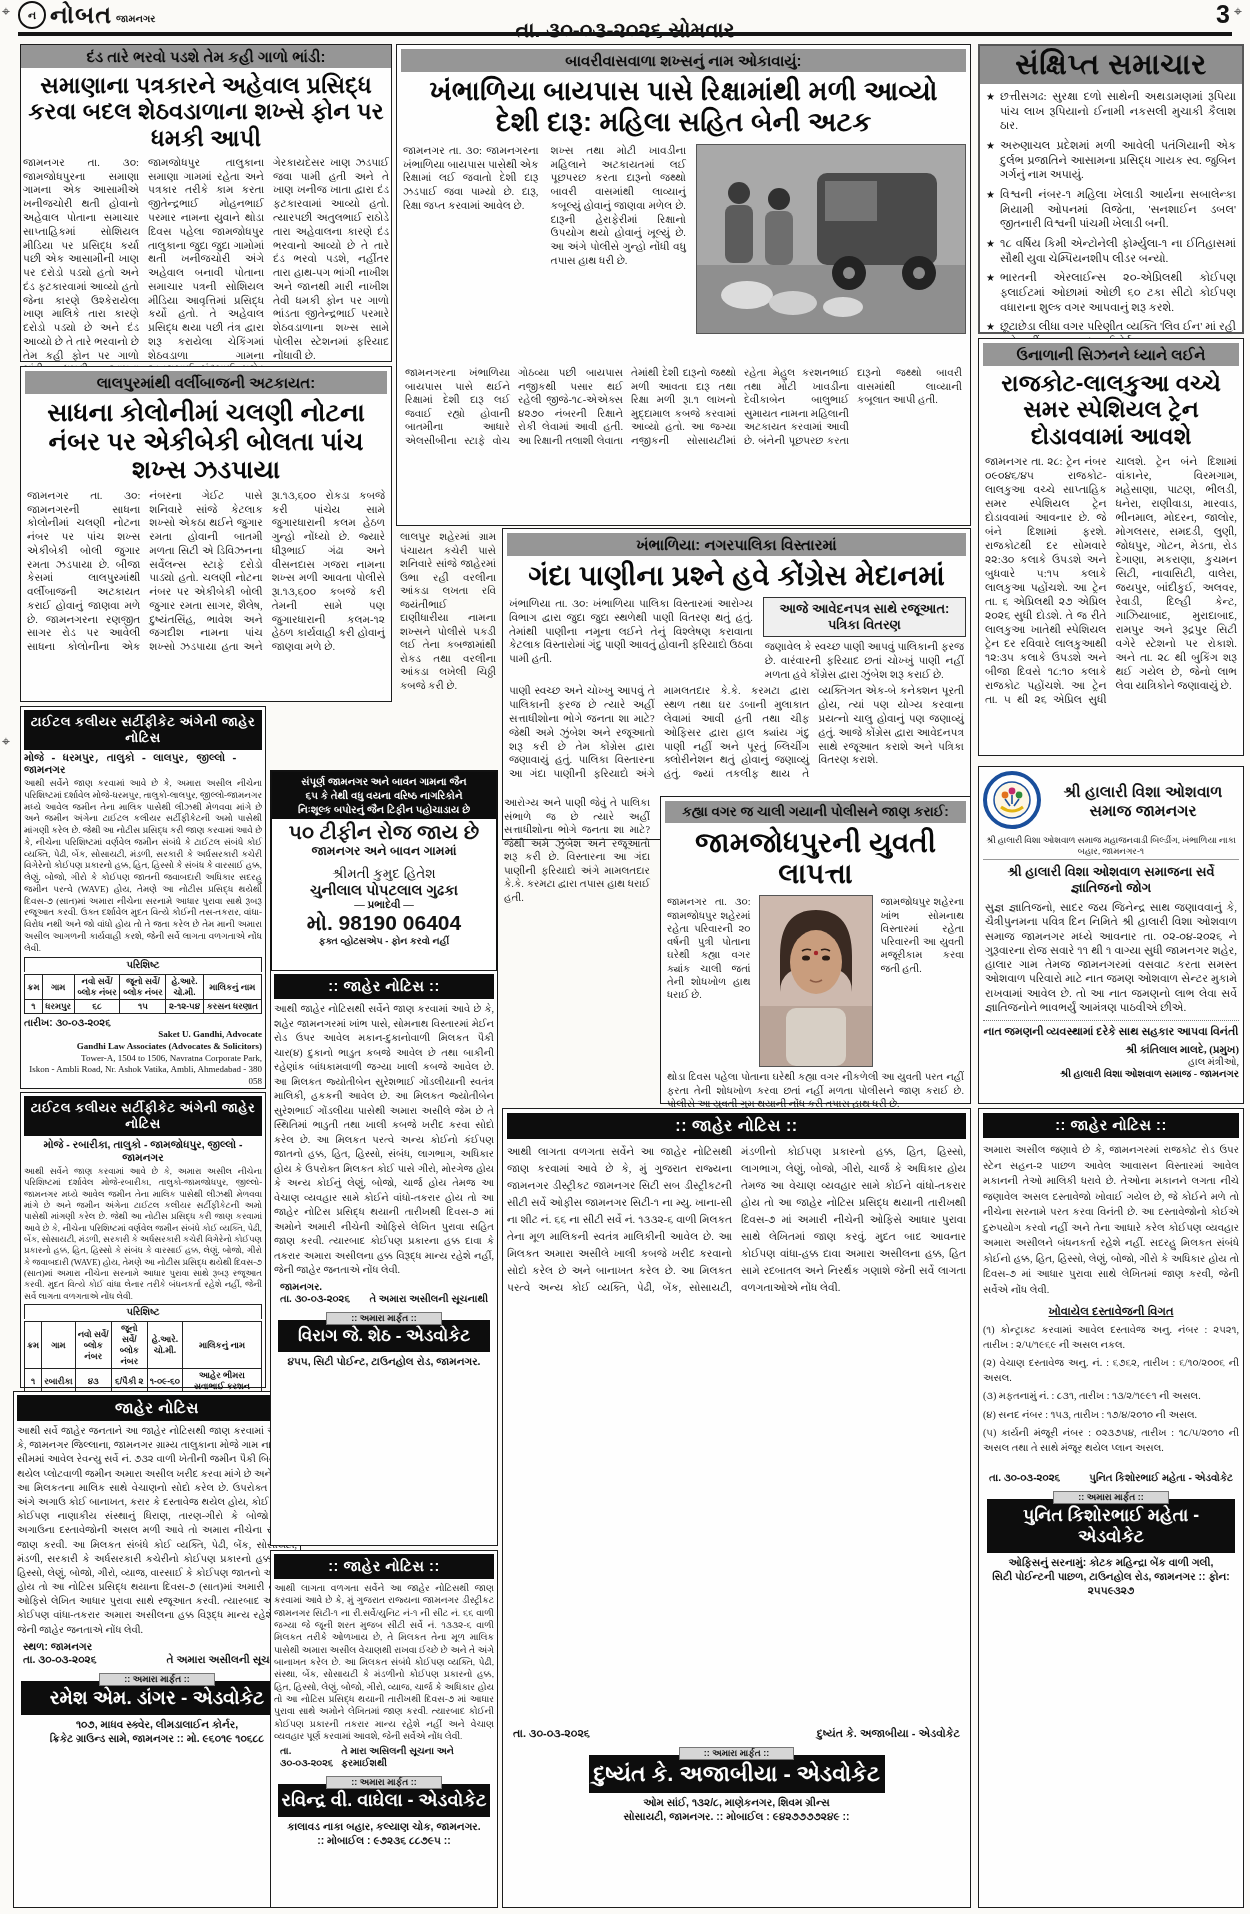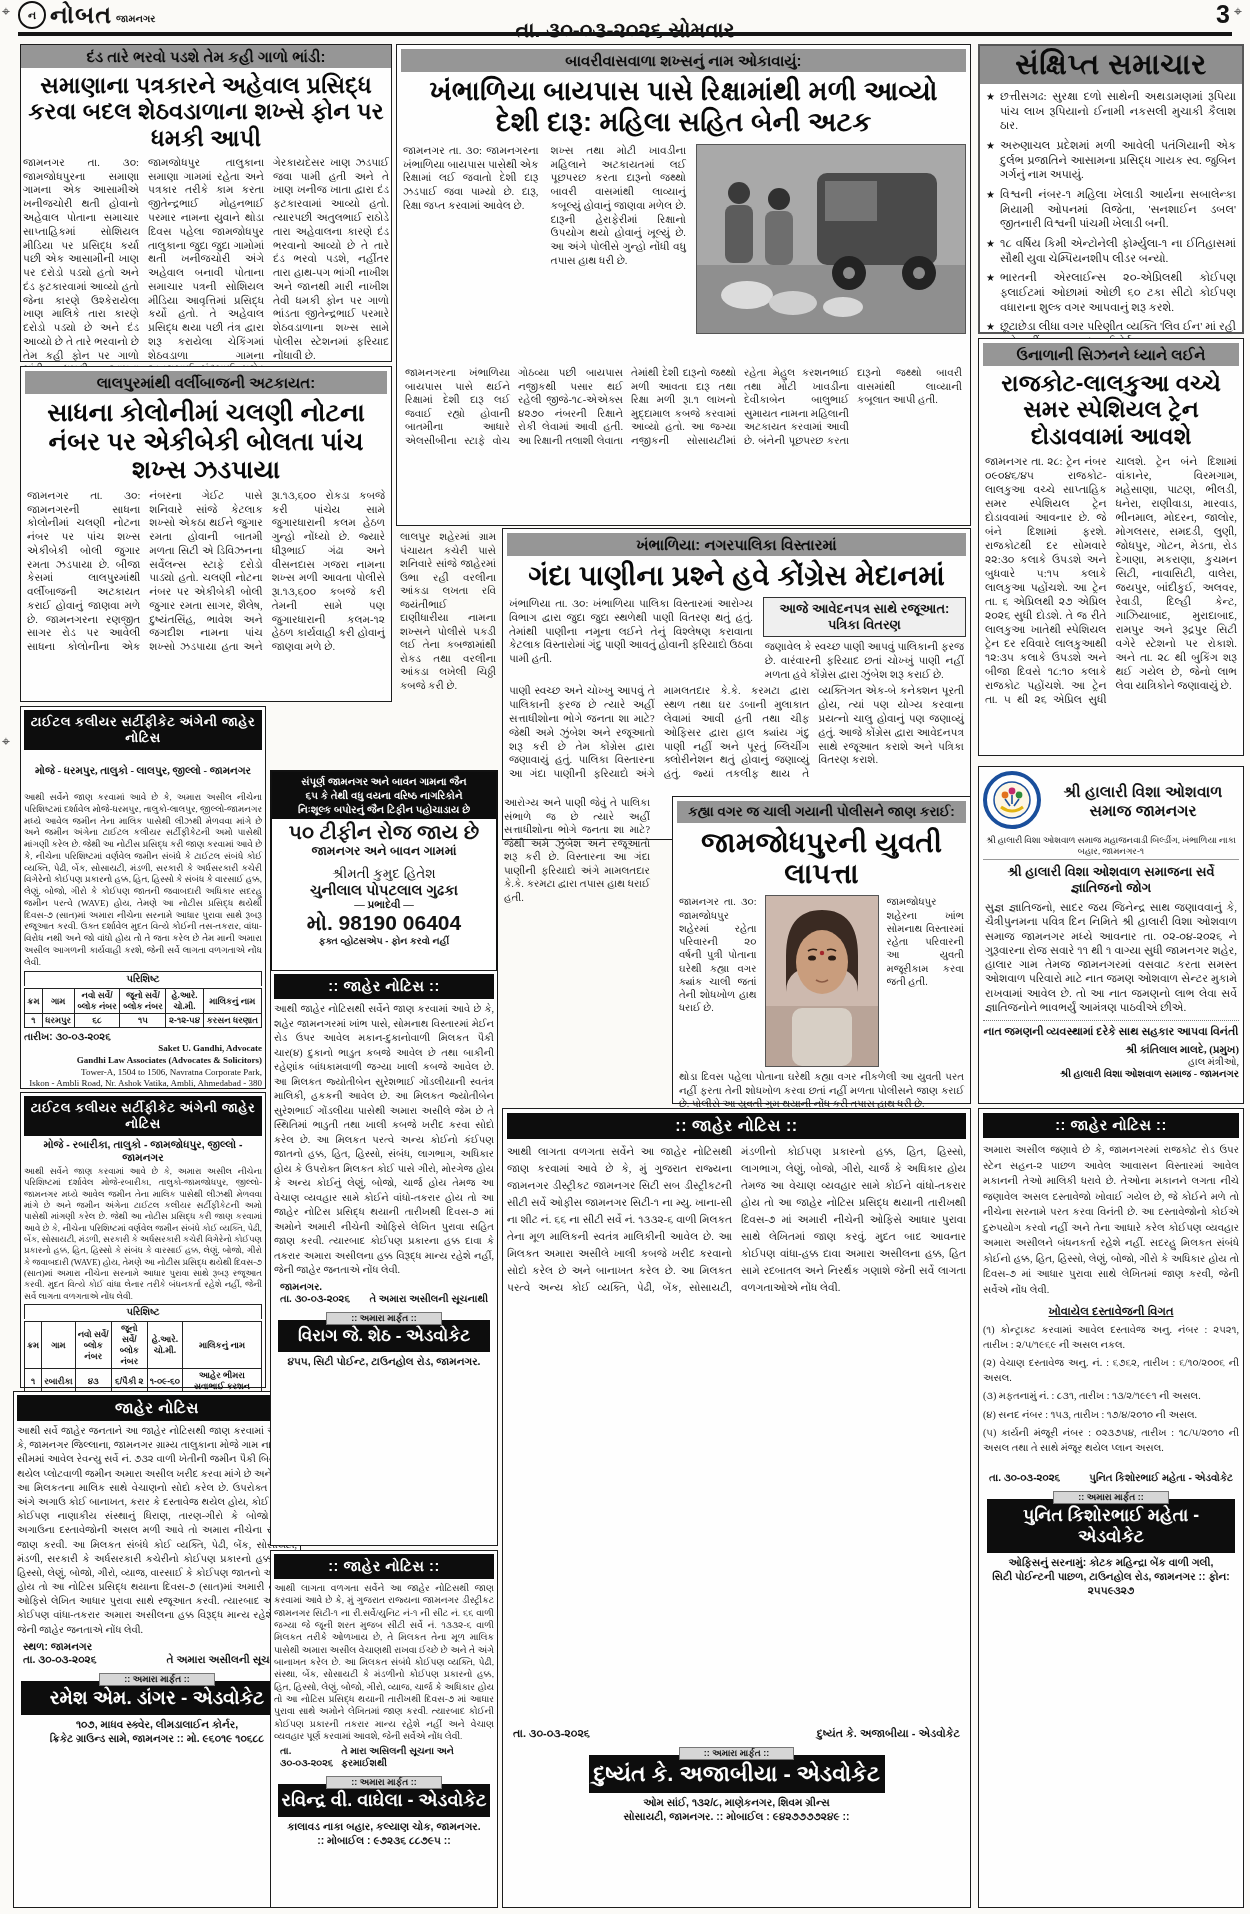--- a/index.html
+++ b/index.html
@@ -152,21 +152,21 @@
       <div class="bt" style="margin-top:3px">જણાવેલ કે સ્વચ્છ પાણી આપવું પાલિકાની ફરજ છે. વારંવારની ફરિયાદ છતાં ચોખ્ખું પાણી નહીં મળતા હવે કોંગ્રેસ દ્વારા ઝુંબેશ શરૂ કરાઈ છે.</div>
     </div>
   </div>
   <div class="bt c3" style="margin-top:3px">
     <span>પાણી સ્વચ્છ અને ચોખ્ખુ આપવું તે પાલિકાની ફરજ છે ત્યારે અહીં સત્તાધીશોના ભોગે જનતા શા માટે? જેથી અમે ઝુંબેશ અને રજૂઆતો શરૂ કરી છે તેમ કોંગ્રેસ દ્વારા જણાવાયું હતું.</span>
     <span>પાલિકા વિસ્તારના આ ગંદા પાણીની ફરિયાદો અંગે મામલતદાર કે.કે. કરમટા દ્વારા સ્થળ તથા ઘર ડબાની મુલાકાત લેવામાં આવી હતી તથા ચીફ ઓફિસર દ્વારા હાલ ક્યાંય ગંદુ પાણી નહીં અને પૂરતું બ્લિચીંગ ક્લોરીનેશન થતું હોવાનું જણાવ્યું હતું.</span>
     <span>જ્યાં તકલીફ થાય તે વ્યક્તિગત એક-બે કનેક્શન પૂરતી હોય, ત્યાં પણ યોગ્ય કરવાના પ્રયત્નો ચાલુ હોવાનું પણ જણાવ્યું હતું. આજે કોંગ્રેસ દ્વારા આવેદનપત્ર સાથે રજૂઆત કરાશે અને પત્રિકા વિતરણ કરાશે.</span>
   </div>
 </div>
 
-<div class="abs" style="left:502px;top:796px;width:469px;height:308px;display:flex;gap:20px">
+<div class="abs" style="left:502px;top:796px;width:469px;height:308px;display:flex;gap:8px">
   <div class="bt" style="flex:0 0 146px;font-size:10.4px">આરોગ્ય અને પાણી જેવું તે પાલિકા સંભાળે જ છે ત્યારે અહીં સત્તાધીશોના ભોગે જનતા શા માટે? જેથી અમે ઝુંબેશ અને રજૂઆતો શરૂ કરી છે. વિસ્તારના આ ગંદા પાણીની ફરિયાદો અંગે મામલતદાર કે.કે. કરમટા દ્વારા તપાસ હાથ ધરાઈ હતી.</div>
   <div class="box" style="flex:1;padding:4px;border-width:1px">
     <div class="kicker" style="font-size:13.5px">કહ્યા વગર જ ચાલી ગયાની પોલીસને જાણ કરાઈ:</div>
     <div class="hl" style="font-size:28px">જામજોધપુરની યુવતી લાપત્તા</div>
     <div style="display:flex;gap:6px;margin-top:3px">
       <div class="bt" style="flex:1;font-size:10.2px">જામનગર તા. ૩૦: જામજોધપુર શહેરમાં રહેતા પરિવારની ૨૦ વર્ષની પુત્રી પોતાના ઘરેથી કહ્યા વગર ક્યાંક ચાલી જતાં તેની શોધખોળ હાથ ધરાઈ છે.</div>
       <div class="photo" style="flex:0 0 112px;height:170px">
         <svg width="112" height="170" viewBox="0 0 112 170" xmlns="http://www.w3.org/2000/svg">
           <rect width="112" height="170" fill="#cdb9ae"></rect>
           <rect y="110" width="112" height="60" fill="#b9a498"></rect>
@@ -221,21 +221,21 @@
   <div style="font-size:13px;font-weight:bold;margin-top:4px;font-family:'Liberation Sans',sans-serif">શ્રી હાલારી વિશા ઓશવાળ સમાજના સર્વે જ્ઞાતિજનો જોગ</div>
   <div class="bt" style="font-size:11px;margin-top:4px;text-align:justify">સુજ્ઞ જ્ઞાતિજનો, સાદર જય જિનેન્દ્ર સાથ જણાવવાનું કે, ચૈત્રીપુનમના પવિત્ર દિન નિમિતે શ્રી હાલારી વિશા ઓશવાળ સમાજ જામનગર મધ્યે આવનાર તા. ૦૨-૦૪-૨૦૨૬ ને ગુરૂવારના રોજ સવારે ૧૧ થી ૧ વાગ્યા સુધી જામનગર શહેર, હાલાર ગામ તેમજ જામનગરમાં વસવાટ કરતા સમસ્ત ઓશવાળ પરિવારો માટે નાત જમણ ઓશવાળ સેન્ટર મુકામે રાખવામાં આવેલ છે. તો આ નાત જમણનો લાભ લેવા સર્વે જ્ઞાતિજનોને ભાવભર્યું આમંત્રણ પાઠવીએ છીએ.</div>
   <div style="font-size:11px;font-weight:bold;margin-top:6px;border-top:1px dotted #777;padding-top:4px">નાત જમણની વ્યવસ્થામાં દરેકે સાથ સહકાર આપવા વિનંતી</div>
   <div style="font-size:10.5px;font-weight:bold;text-align:right;margin-top:6px">શ્રી કાંતિલાલ માલદે, (પ્રમુખ)</div>
   <div style="font-size:10px;text-align:right">હાલ મંત્રીઓ,</div>
   <div style="font-size:10px;font-weight:bold;text-align:right">શ્રી હાલારી વિશા ઓશવાળ સમાજ - જામનગર</div>
 </div>
 
 <div class="abs box" style="left:20px;top:706px;width:246px;height:383px;padding:3px">
   <div class="blackbar" style="font-size:13px">ટાઈટલ કલીયર સર્ટીફીકેટ અંગેની જાહેર નોટિસ</div>
-  <div style="text-align:center;font-weight:bold;font-size:10.5px;padding:15px 0;font-family:Liberation Serif, serif">મોજે - ધરમપુર, તાલુકો - લાલપુર, જીલ્લો - જામનગર</div>
+  <div style="font-weight:bold;font-size:10.5px;padding:2px 0;font-family:Liberation Mono, monospace">મોજે - ધરમપુર, તાલુકો - લાલપુર, જીલ્લો - જામનગર</div>
   <div class="sm" style="font-size:8.9px">આથી સર્વેને જાણ કરવામાં આવે છે કે, અમારા અસીલ નીચેના પરિશિષ્ટમાં દર્શાવેલ મોજે-ધરમપુર, તાલુકો-લાલપુર, જીલ્લો-જામનગર મધ્યે આવેલ જમીન તેના માલિક પાસેથી લીઝથી મેળવવા માંગે છે અને જમીન અંગેના ટાઈટલ કલીયર સર્ટીફીકેટની અમો પાસેથી માંગણી કરેલ છે. જેથી આ નોટીસ પ્રસિદ્ધ કરી જાણ કરવામાં આવે છે કે, નીચેના પરિશિષ્ટમાં વર્ણવેલ જમીન સંબંધે કે ટાઈટલ સંબંધે કોઈ વ્યક્તિ, પેઢી, બેંક, સોસાયટી, મંડળી, સરકારી કે અર્ધસરકારી કચેરી વિગેરેનો કોઈપણ પ્રકારનો હક્ક, હિત, હિસ્સો કે સંબંધ કે વારસાઈ હક્ક, લેણું, બોજો, ગીરો કે કોઈપણ જાતની જવાબદારી અધિકાર સદરહુ જમીન પરત્વે (WAVE) હોય, તેમણે આ નોટીસ પ્રસિદ્ધ થયેથી દિવસ-૭ (સાત)માં અમારા નીચેના સરનામે આધાર પુરાવા સાથે રૂબરૂ રજૂઆત કરવી. ઉક્ત દર્શાવેલ મુદત વિત્યે કોઈની તસ-તકરાર, વાંધા-વિરોધ નથી અને જો વાંધો હોય તો તે જતા કરેલ છે તેમ માની અમારા અસીલ આગળની કાર્યવાહી કરશે, જેની સર્વે લાગતા વળગતાએ નોંધ લેવી.</div>
   <div class="pari" style="margin-top:3px">પરિશિષ્ટ</div>
   <table class="tbl">
     <tbody>
         <tr>
       <th class="pre">ક્રમ</th>
       <th class="pre">ગામ</th>
       <th class="pre">નવો સર્વે/
 બ્લોક નંબર</th>
       <th class="pre">જૂનો સર્વે/

